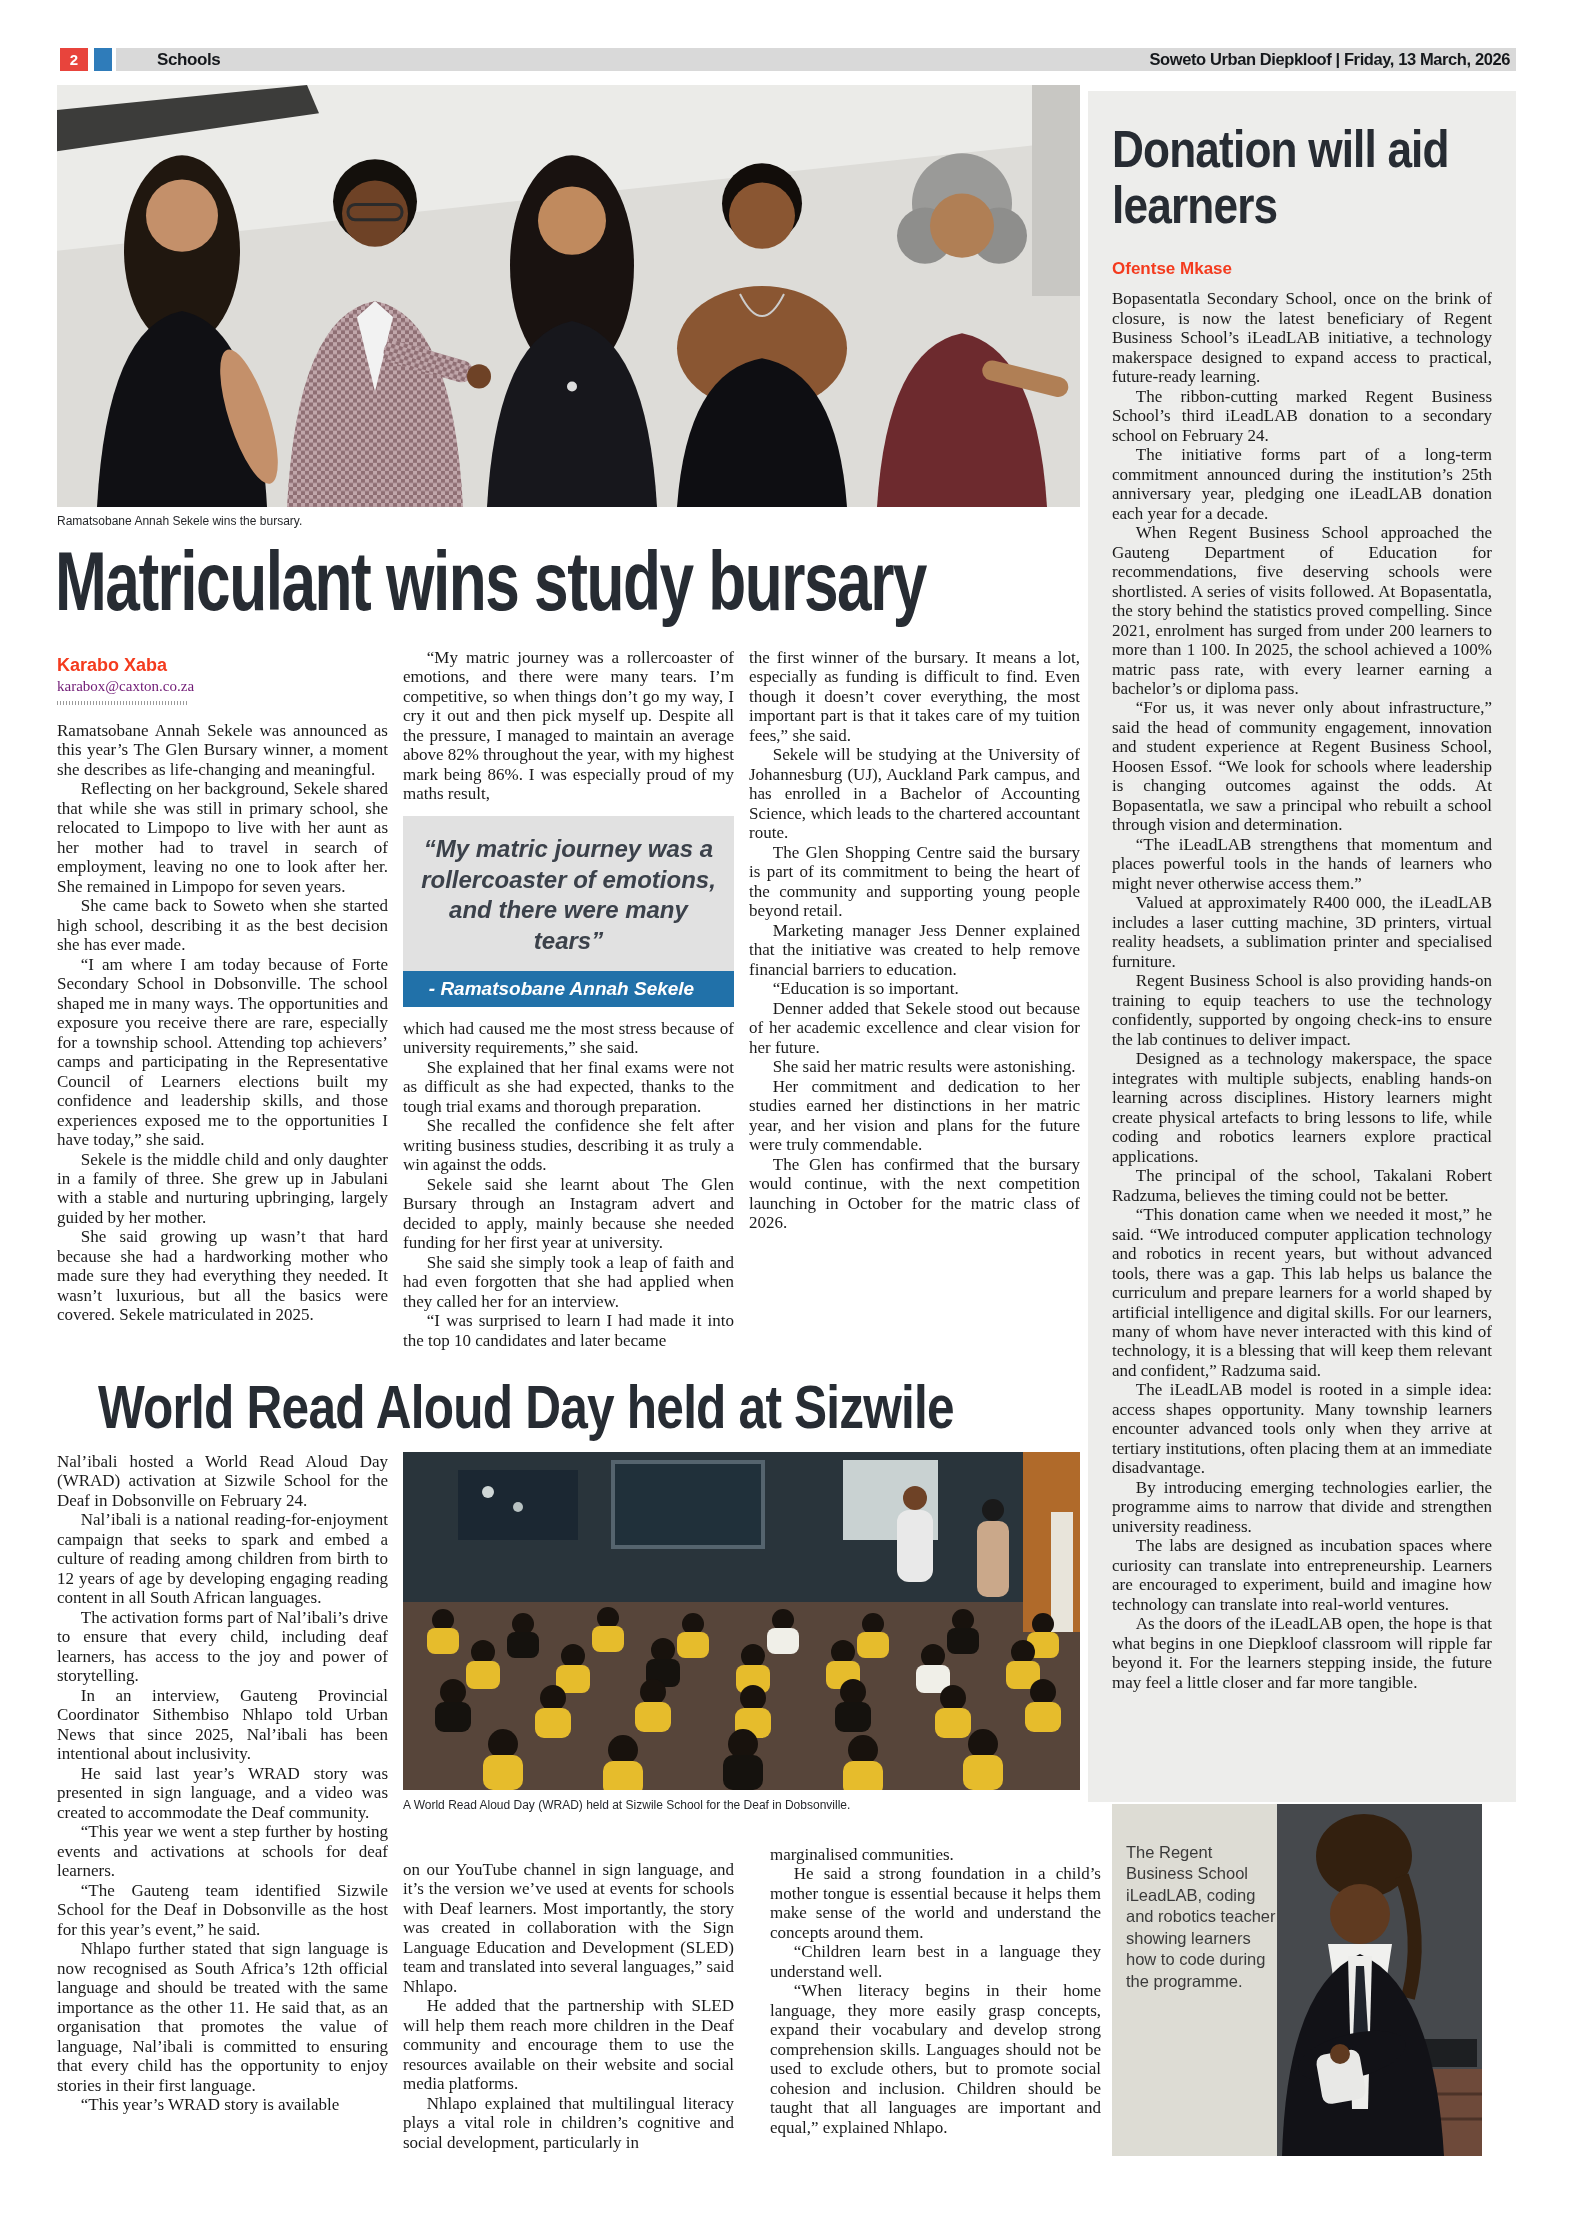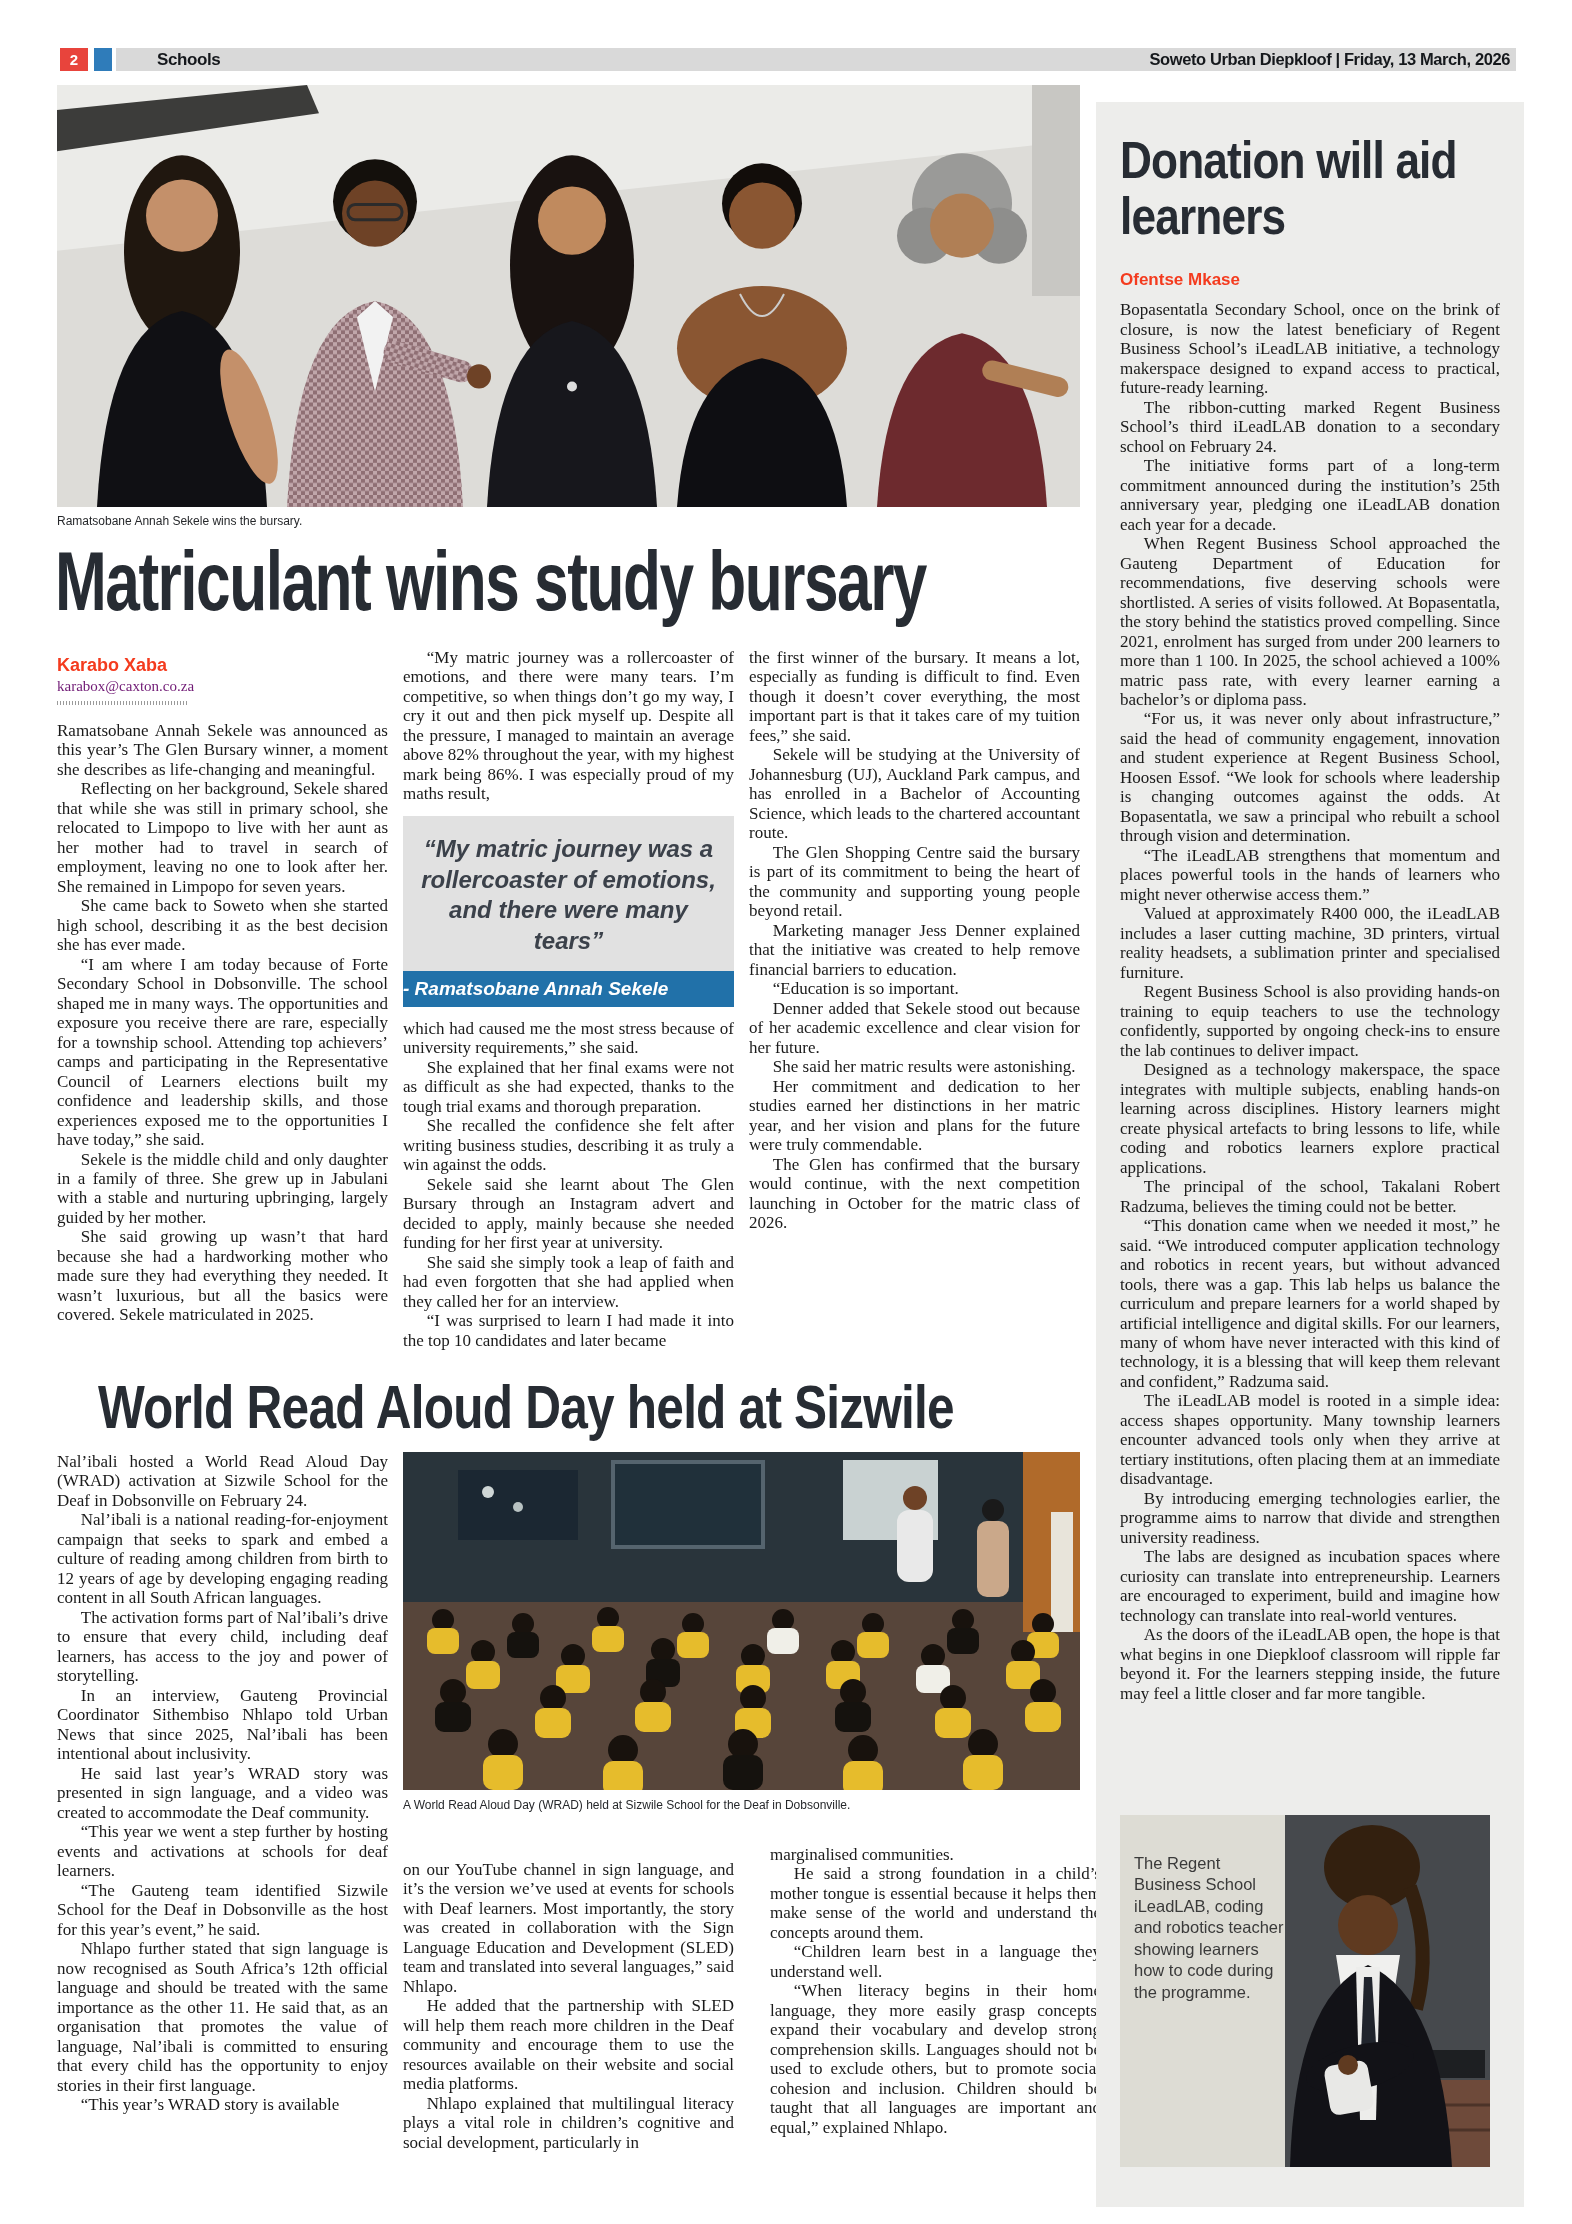--- a/index.html
+++ b/index.html
@@ -58,25 +58,25 @@
   .col-a2c2{left:403px;top:1845px;height:372px;margin-top:15px;}
   .col-a2c3{left:770px;top:1845px;height:372px;}
 
   
   .pullquote{margin:12px 0;}
   .pq-box{background:var(--pull_quote_box_grey,#e1e1e1);padding:18px 12px 14px;
           font-family:"Liberation Sans",sans-serif;font-weight:bold;font-style:italic;
           font-size:24px;line-height:1.28;color:#3b414a;text-align:center;text-indent:0;}
   .pq-bar{background:var(--pull_quote_bar_blue,#2171a9);height:36px;line-height:36px;
           font-family:"Liberation Sans",sans-serif;font-weight:bold;font-style:italic;
-          font-size:19px;color:#fff;text-align:left;padding-right:14px;text-indent:0;}
-
-  
-  .sidebar{position:absolute;left:1088px;top:102px;width:428px;height:2105px;
-           background:var(--sidebar_panel_grey,#ededeb);margin-left:8px;}
+          font-size:19px;color:#fff;text-align:center;padding-right:14px;text-indent:0;}
+
+  
+  .sidebar{position:absolute;left:1088px;top:91px;width:428px;height:1711px;
+           background:var(--sidebar_panel_grey,#ededeb);}
   .side-inner{padding:30px 24px 0 24px;}
   .side-headline{margin:0 0 26px 0;}
   .side-headline .cond{width:447px;transform:scaleX(0.85);font-size:52px;line-height:1.08;letter-spacing:-1px;}
   .side-byline{font-family:"Liberation Sans",sans-serif;font-weight:bold;font-size:17px;
                color:var(--byline_red,#f43b1e);margin:0 0 10px 0;}
   .side-paras{font-size:17px;line-height:1.147;text-align:justify;hyphens:auto;}
   .side-paras p{margin:0;text-indent:1.4em;}
   .side-paras p:first-child{text-indent:0;}
   .photo3{position:absolute;left:24px;top:1713px;width:370px;height:352px;overflow:hidden;background:#53575b;}
   .photo3 svg{display:block;width:100%;height:100%;}

